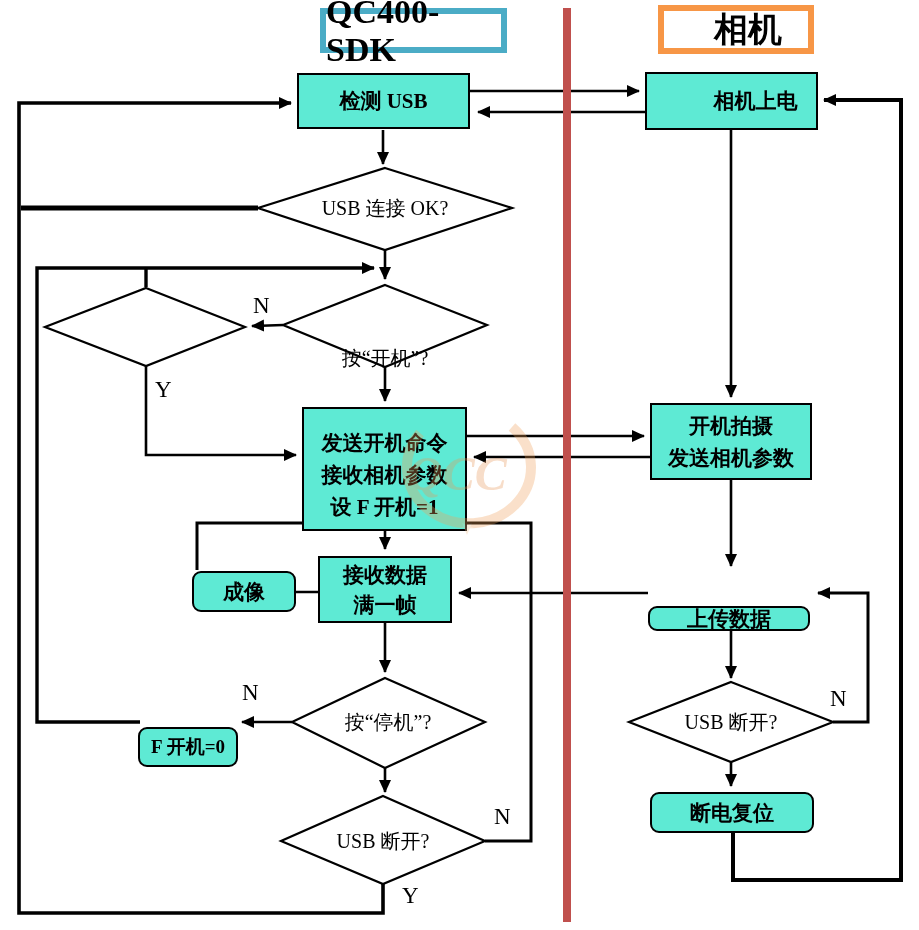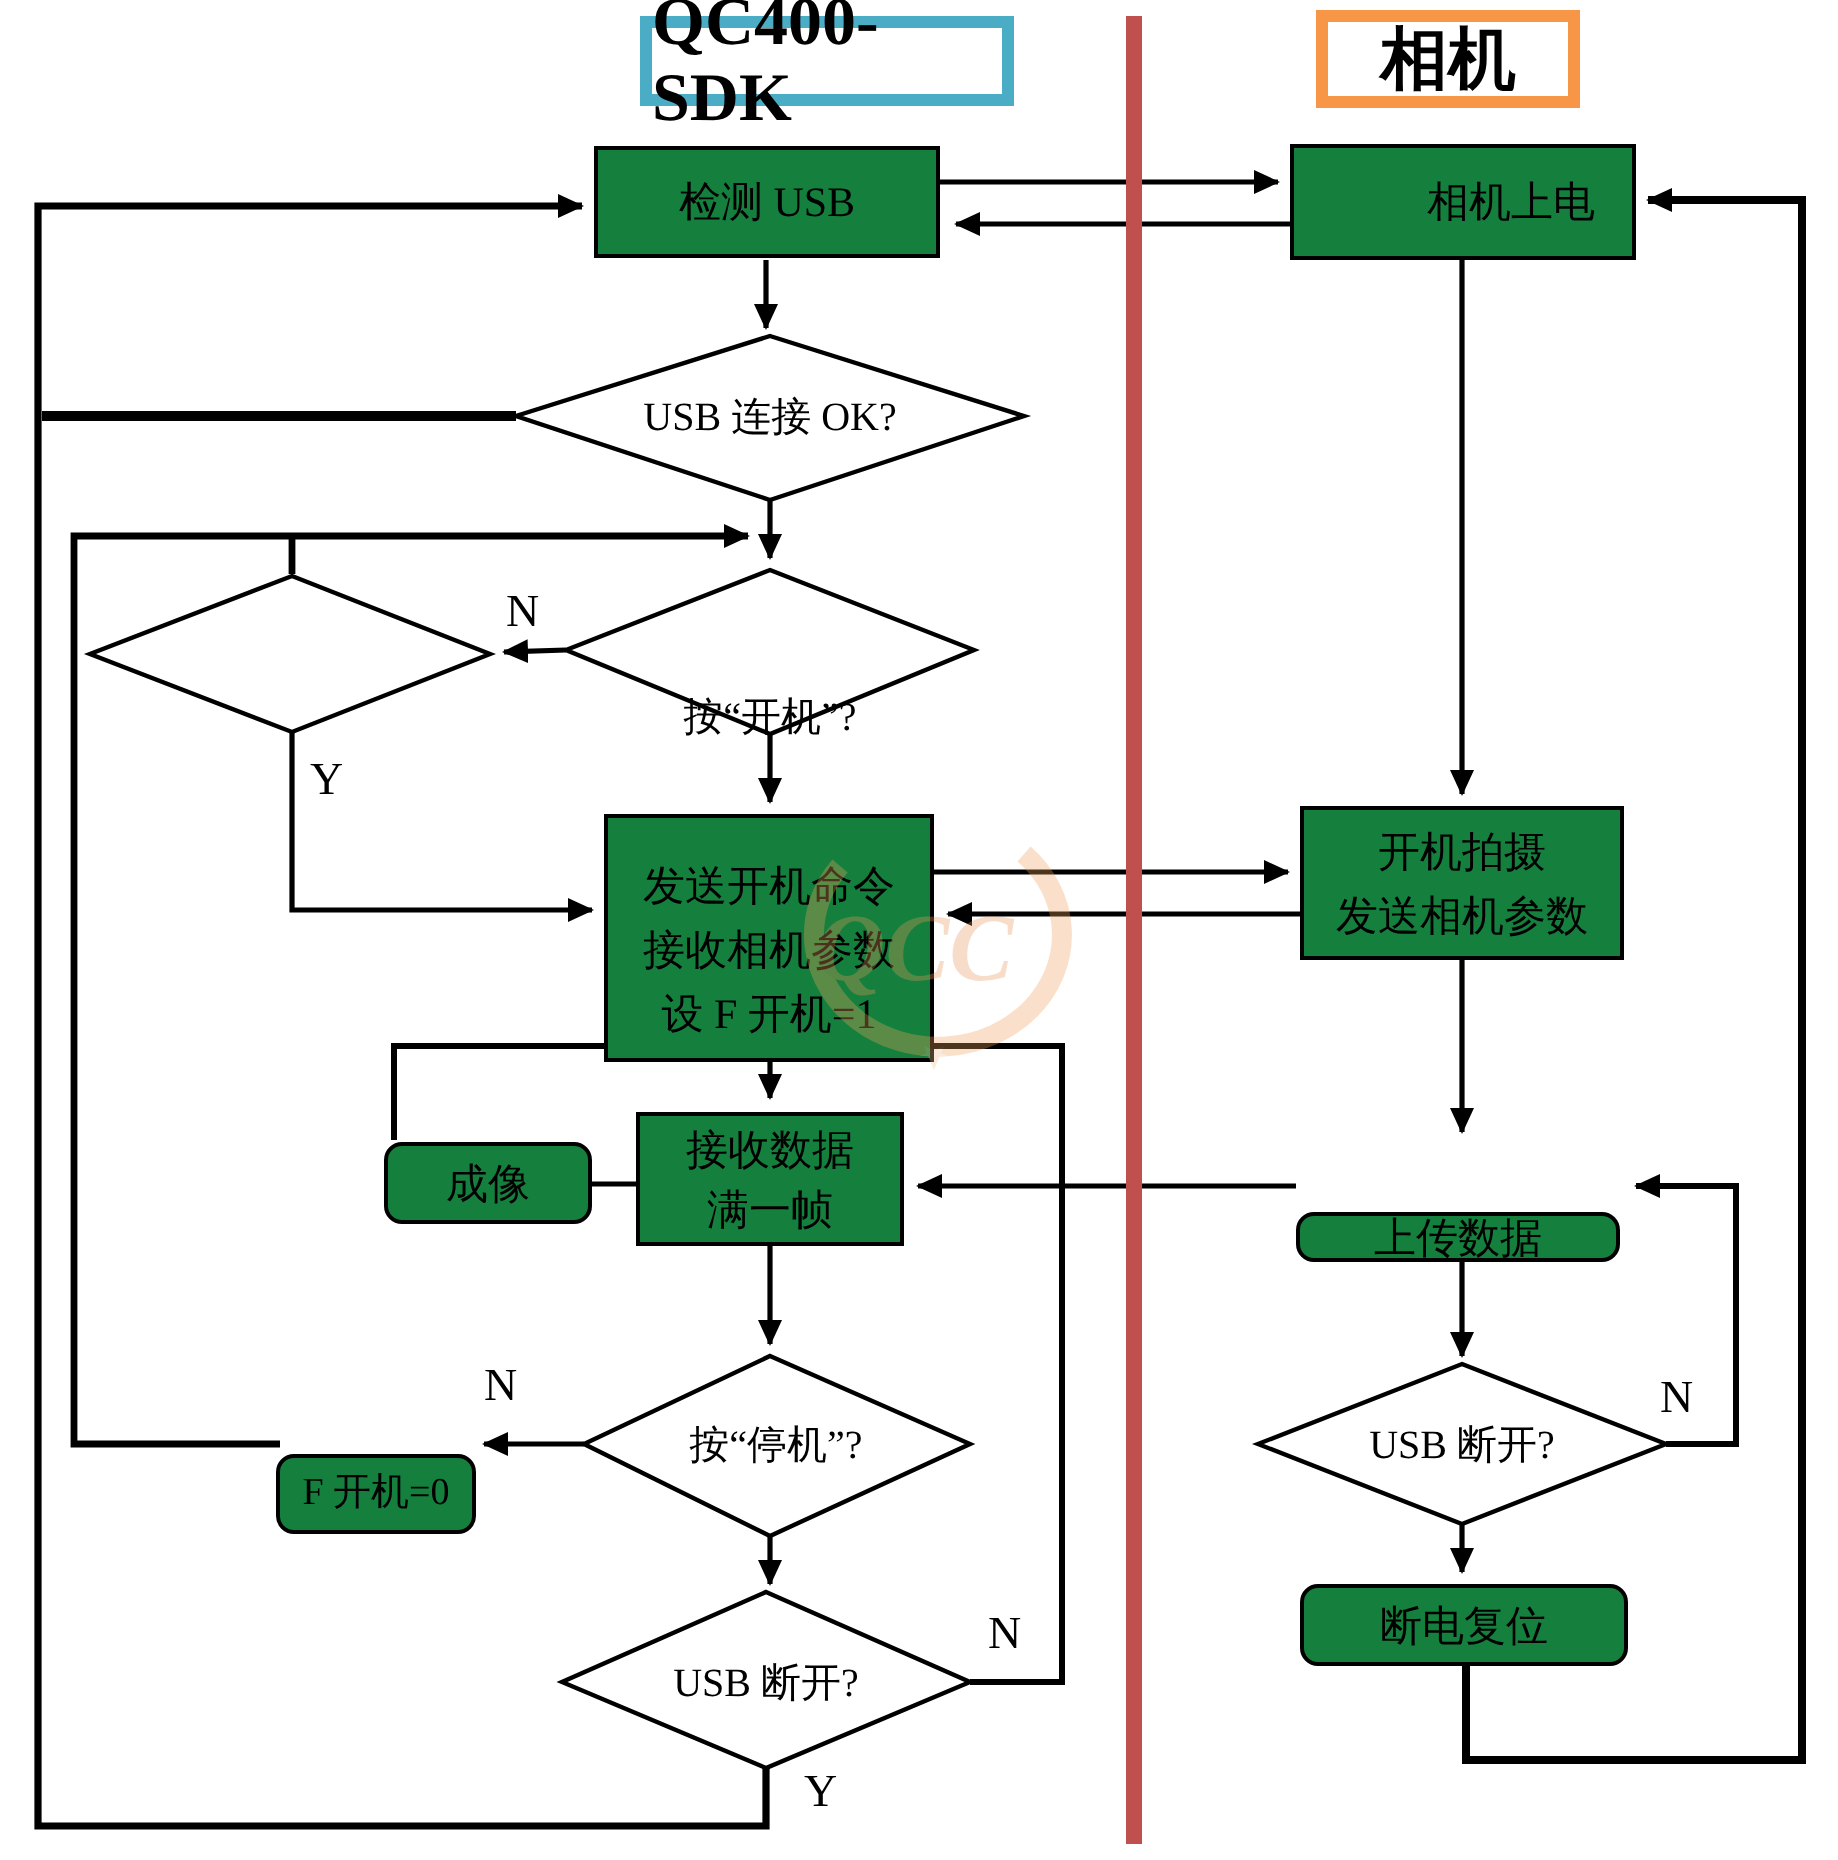--- a/index.html
+++ b/index.html
@@ -1,31 +1,31 @@
 <!DOCTYPE html>
 <html><head>
 <meta charset="utf-8">
 <style>
   html,body{margin:0;padding:0;background:#ffffff;}
   body{font-family:"Liberation Serif","DejaVu Serif",serif;color:#000;}
   .stage{position:relative;width:919px;height:930px;background:#fff;overflow:hidden;}
   .connectors{position:absolute;left:0;top:0;z-index:0;}
   .divider{position:absolute;z-index:1;background:#c0504d;}
-  .node{position:absolute;z-index:2;background:#15803d;border:2px solid #000;
+  .node{position:absolute;z-index:2;background:#5eead4;border:2px solid #000;
         display:flex;flex-direction:column;align-items:center;justify-content:center;
-        font-size:21px;text-align:center;box-sizing:border-box;}
+        font-size:21px;text-align:center;box-sizing:border-box;font-weight:bold;}
   .node.round{border-radius:9px;}
   .node .line{line-height:32px;white-space:nowrap;}
   .dlabel{position:absolute;z-index:2;display:flex;align-items:center;justify-content:center;
         font-size:20px;text-align:center;white-space:nowrap;height:28px;}
   .edge-label{position:absolute;z-index:2;font-size:23px;}
   .header{position:absolute;z-index:2;background:#fff;display:flex;align-items:center;justify-content:center;
         font-weight:bold;font-size:34px;box-sizing:content-box;}
   .header.sdk{border:6px solid #4bacc6;}
-  .header.cam{border:6px solid #f79646;}
+  .header.cam{border:6px solid #f79646;padding-left:24px;}
   .watermark{position:absolute;z-index:3;pointer-events:none;opacity:0.32;}
 </style>
 </head>
 <body>
 
 <div class="stage">
 
   <svg class="connectors" width="919" height="930" viewBox="0 0 919 930">
     <defs>
       <marker id="arr" markerUnits="userSpaceOnUse" markerWidth="16" markerHeight="14" refX="12" refY="6" orient="auto">

